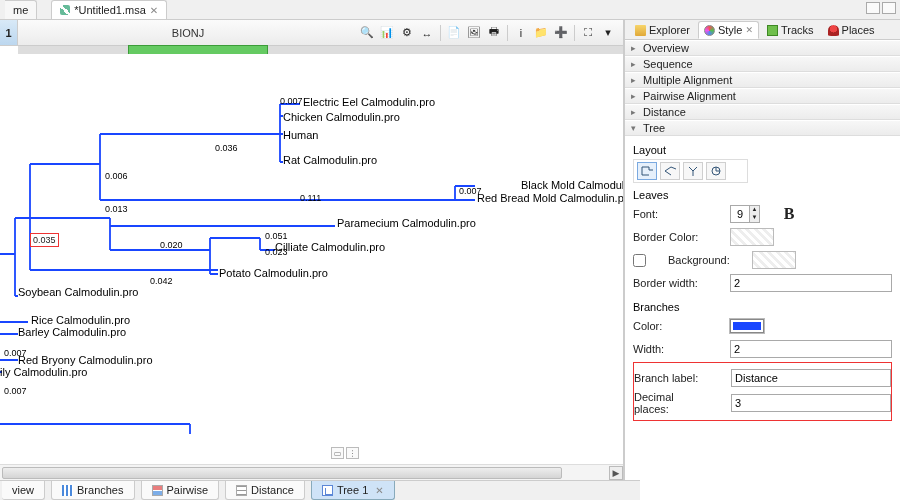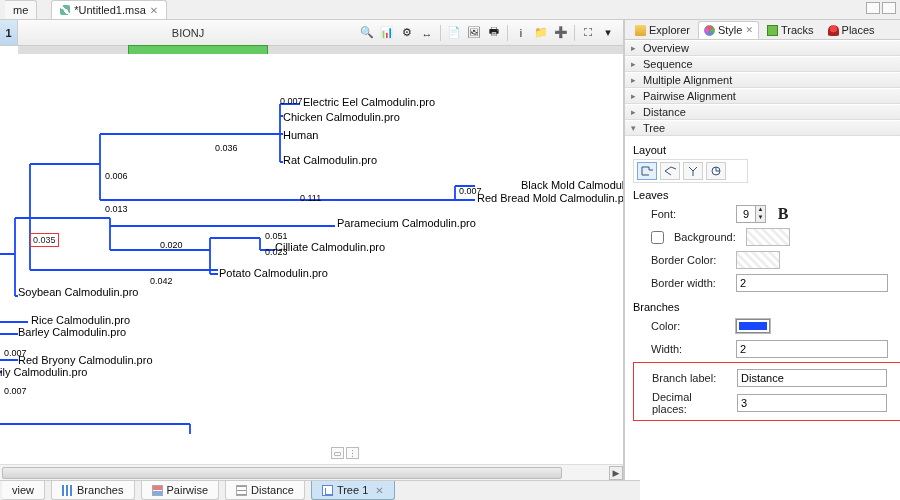--- a/index.html
+++ b/index.html
@@ -47,21 +47,21 @@
 .prop-tab .close-x { color:#888; font-size:9px; }
 
 .accordion { flex:1; overflow:auto; }
 .acc-head { height:16px; background:linear-gradient(#f7f7f7,#ececec); border-bottom:1px solid #ddd; border-top:1px solid #fff; display:flex; align-items:center; gap:4px; padding:0 6px; cursor:pointer; }
 .acc-head .chev { font-size:9px; color:#777; width:8px; }
 .acc-body { padding:4px 8px 8px 8px; }
 .sect-title { font-size:11px; margin:4px 0 3px 0; color:#000; }
 .layout-row { display:flex; gap:3px; border:1px solid #ddd; padding:2px 3px; width:115px; margin-bottom:6px; }
 .lay-btn { width:20px; height:18px; border:1px solid #cfcfcf; background:#f7f7f7; display:flex; align-items:center; justify-content:center; }
 .lay-btn.active { border-color:#7aa9e0; background:#e6f0fb; }
-.form-row { display:flex; align-items:center; gap:10px; margin:3px 18px; min-height:20px; }
+.form-row { display:flex; align-items:center; gap:22px; margin:3px 0; min-height:20px; }
 .form-row label { width:75px; }
 .form-row input[type=text],.form-row select { flex:1; border:1px solid #a9a9a9; height:18px; padding:0 3px; font-size:11px; }
 .form-row input[type=checkbox]{ width:13px; height:13px; }
 .spin { width:30px; height:18px; border:1px solid #a9a9a9; display:flex; }
 .spin input { width:18px; border:none; text-align:center; font-size:11px; }
 .spin .arrows { width:12px; display:flex; flex-direction:column; }
 .spin .arrows span { flex:1; font-size:6px; text-align:center; border-left:1px solid #a9a9a9; background:#eee; }
 .bold-b { font-family:"Times New Roman",serif; font-weight:bold; font-size:16px; width:14px; text-align:center; }
 .swatch { width:44px; height:18px; border:1px solid #bbb; background:repeating-linear-gradient(45deg,#fff,#fff 3px,#eee 3px,#eee 6px); display:inline-block; }
 .swatch.color { background:#1946ff; border:1px solid #888; padding:2px; width:34px; height:14px; box-shadow:inset 0 0 0 2px #fff; outline:1px solid #bbb; }
@@ -270,26 +270,26 @@
           <div class="spin">
               <input value="9" style="">
               <div class="arrows">
                 <span>▲</span>
                 <span>▼</span>
               </div>
             </div>
           <span class="bold-b">B</span>
         </div>
         <div class="form-row">
+          <label>Border Color:</label>
+          <span class="swatch"></span>
+        </div>
+        <div class="form-row">
           <input type="checkbox" style="">
           <label style="width:auto">Background:</label>
-          <span class="swatch"></span>
-        </div>
-        <div class="form-row">
-          <label>Border Color:</label>
           <span class="swatch"></span>
         </div>
         <div class="form-row">
           <label>Border width:</label>
           <input type="text" value="2" style="">
         </div>
 
         <div class="sect-title" style="margin-top:8px">Branches</div>
         <div class="form-row">
           <label>Color:</label>

